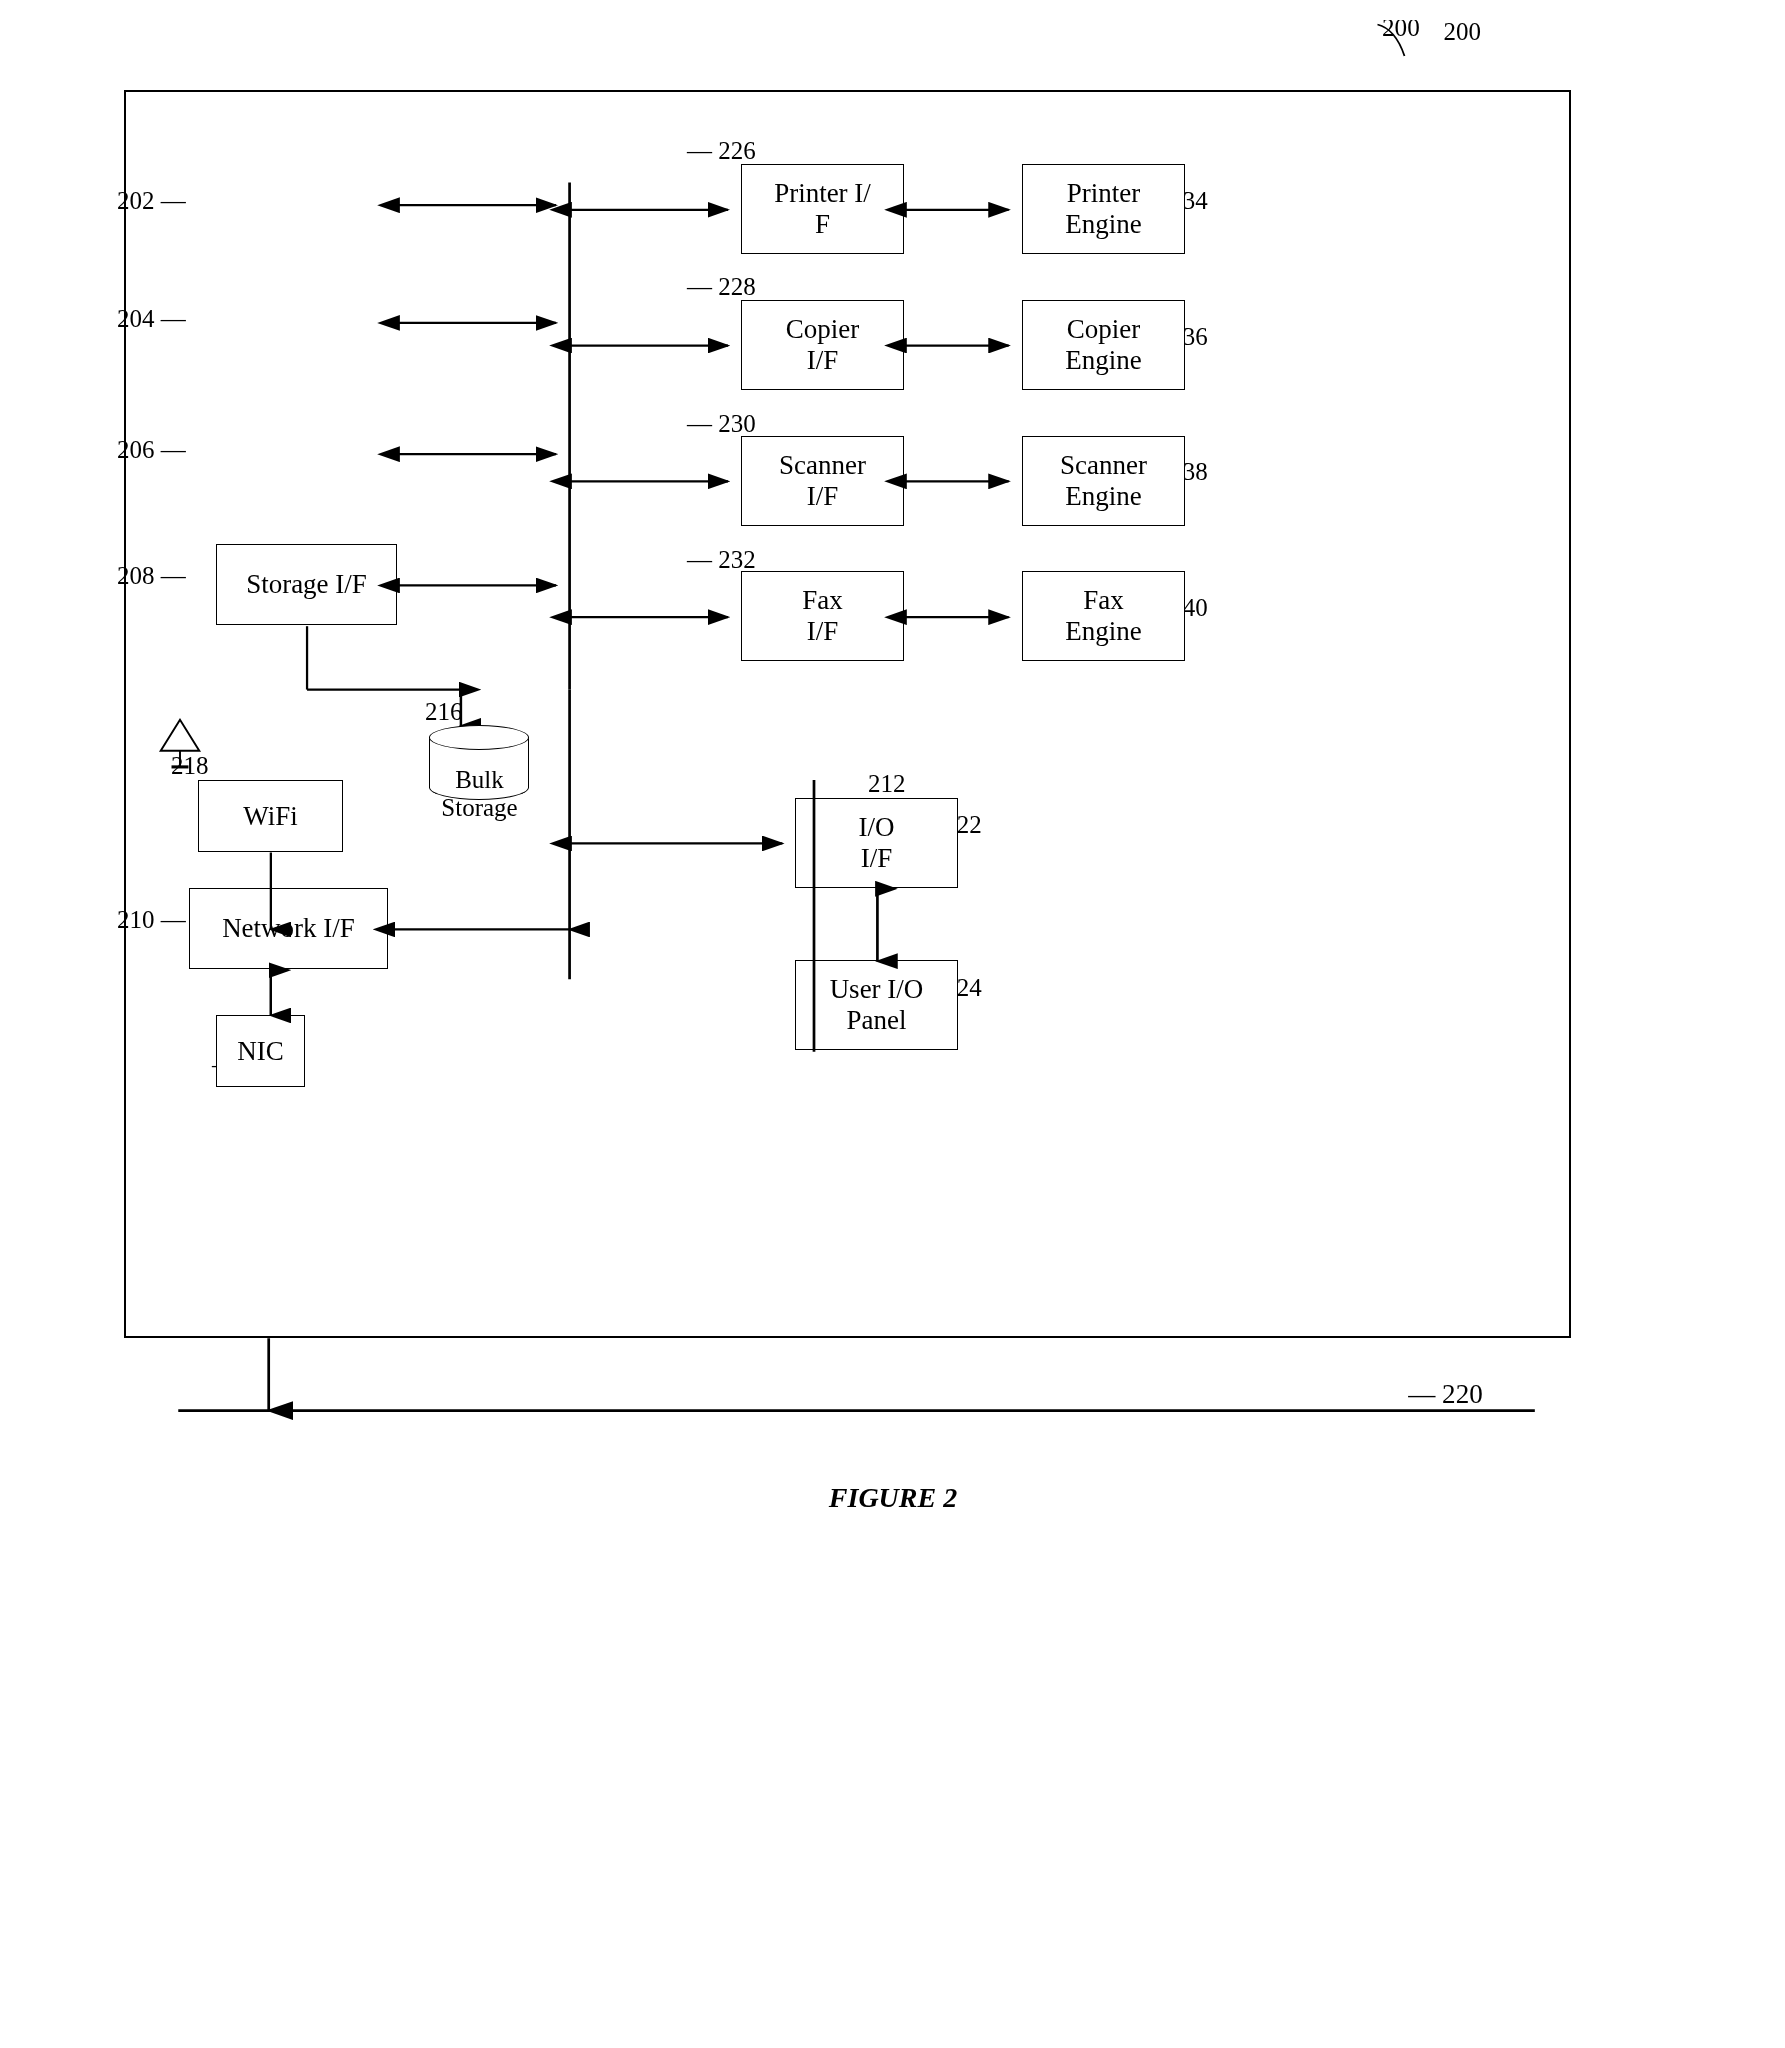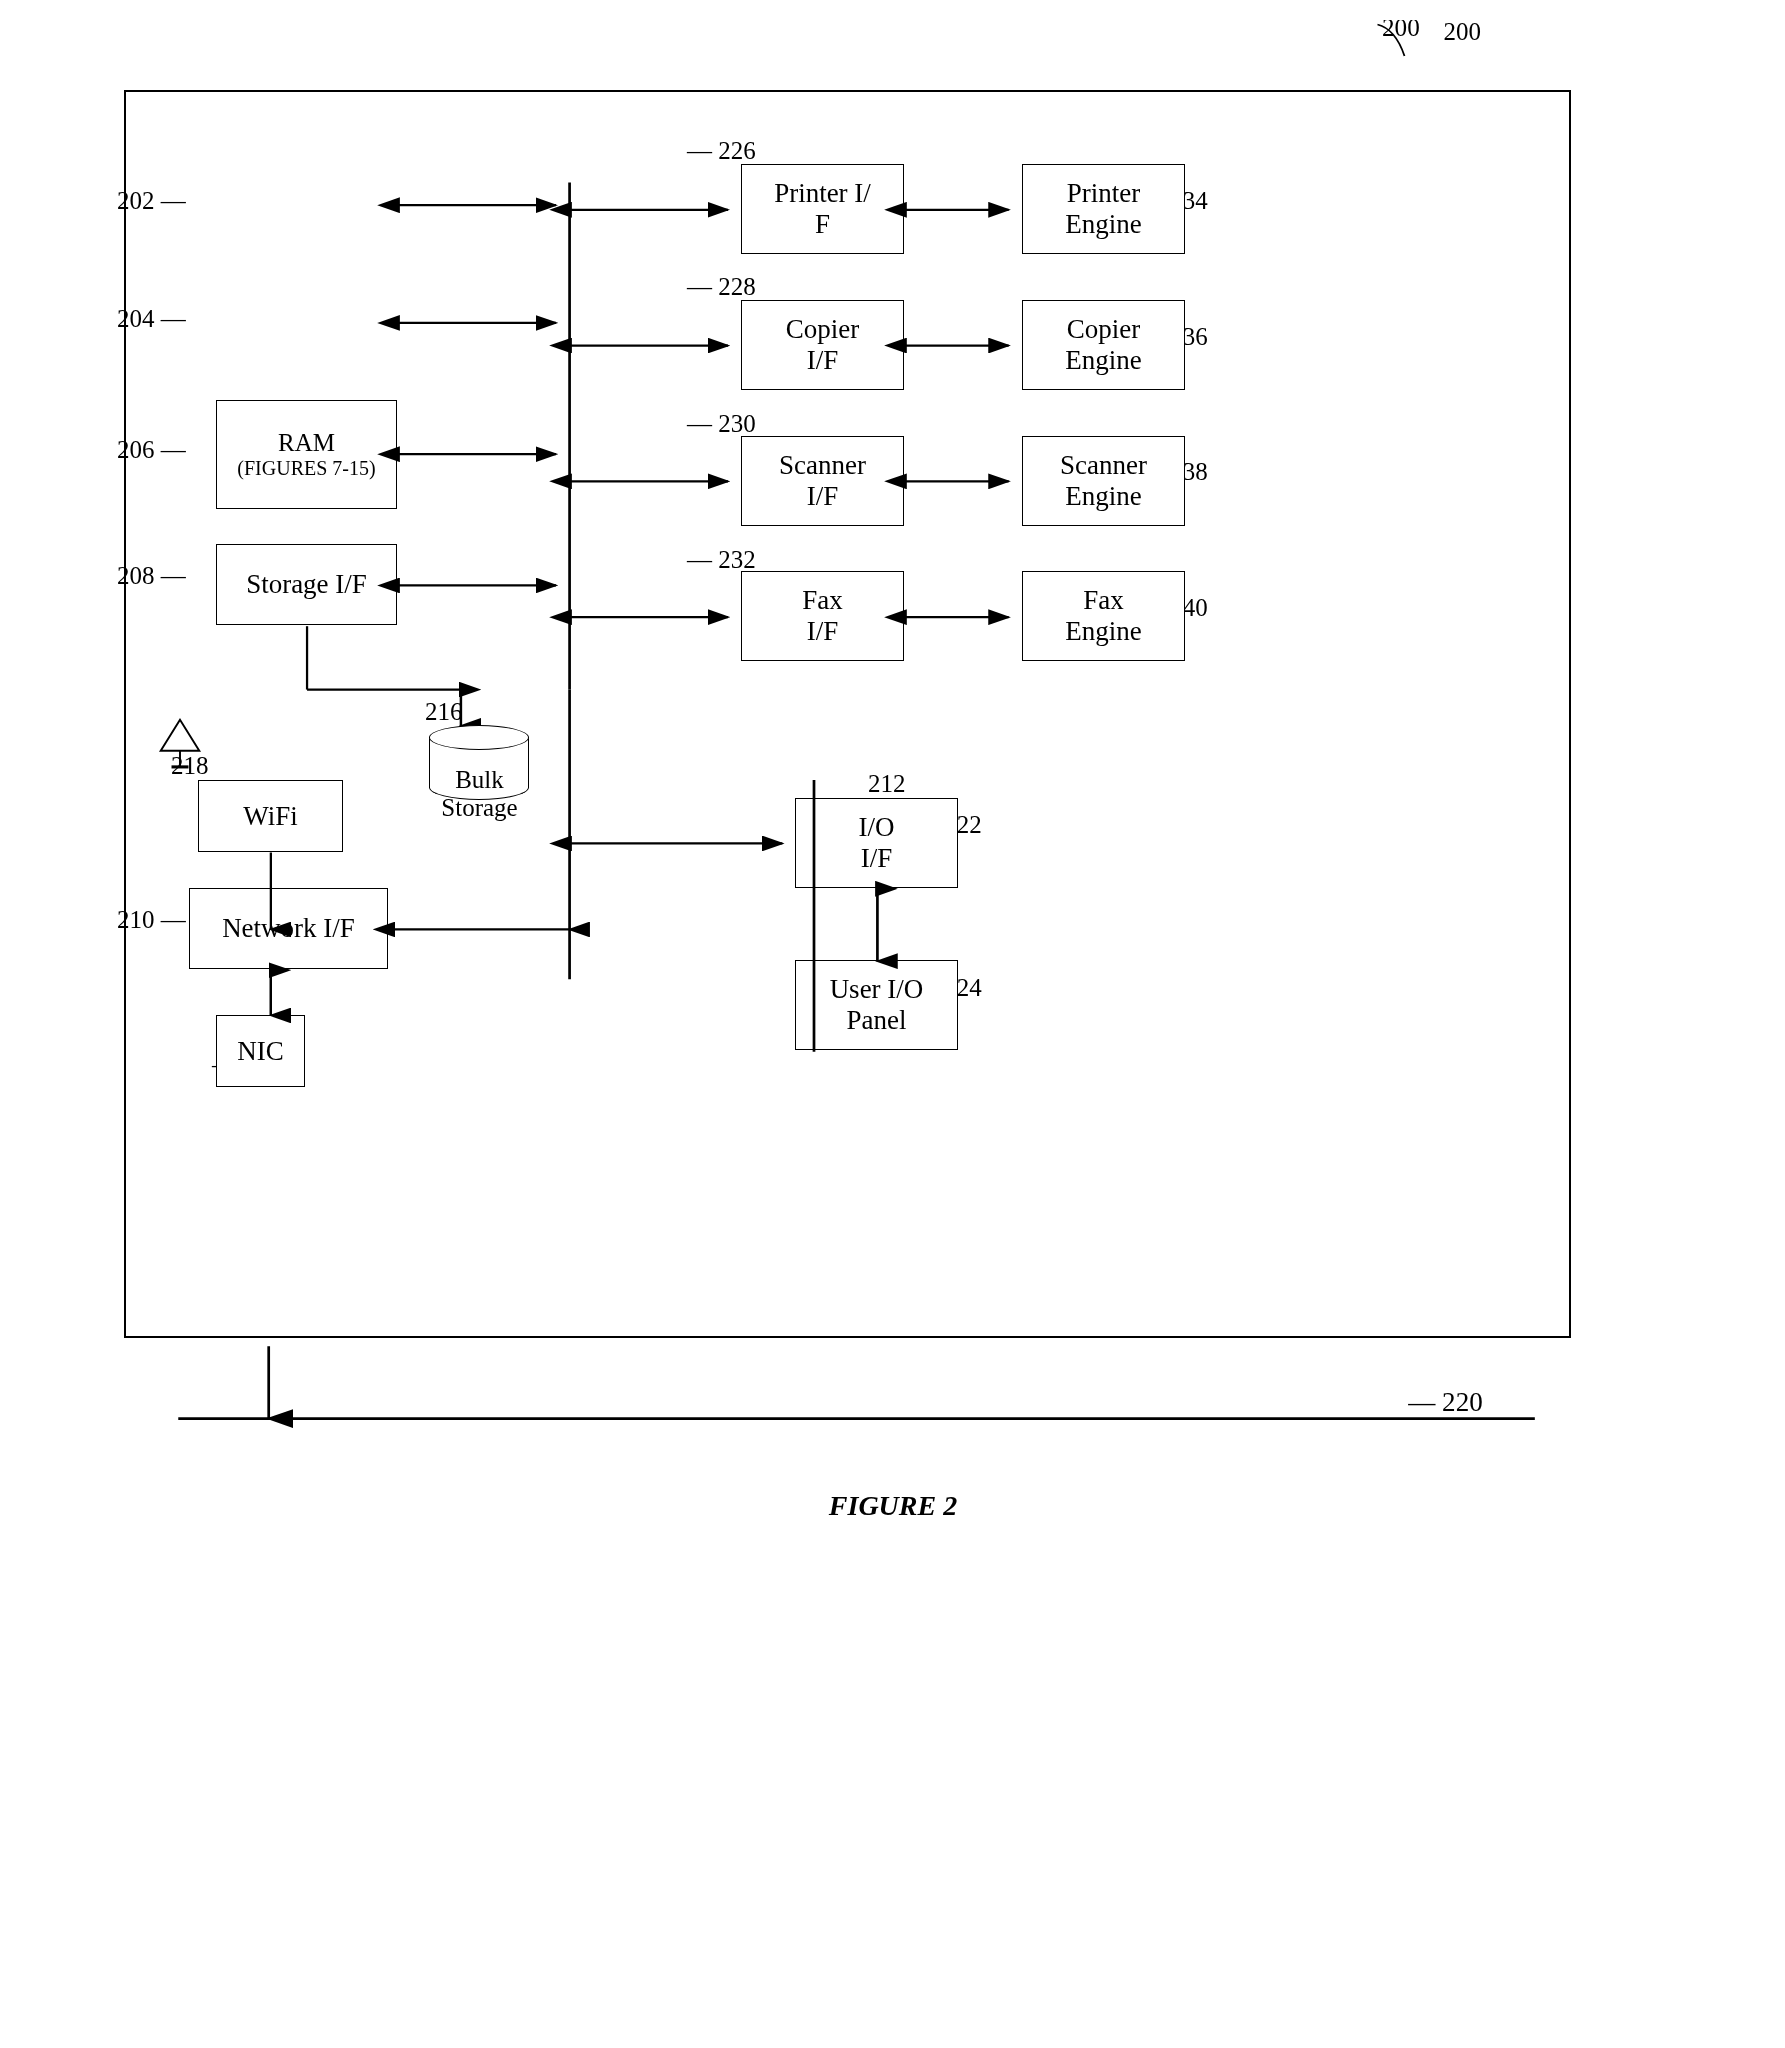--- a/index.html
+++ b/index.html
@@ -88,21 +88,21 @@
       width: 100%;
       height: 100%;
       pointer-events: none;
     }
 
     
     .bottom-line-area {
       position: relative;
       width: 1447px;
       height: 90px;
-      margin-top: 8px;
+      margin-top: 0;
     }
 
     .figure-caption {
       font-size: 28px;
       font-weight: bold;
       font-style: italic;
       margin-top: 54px;
       text-align: center;
     }
 
@@ -176,24 +176,20 @@
     <div class="ref-label" style="left:1013px; top:95px;">— 234</div>
     <div class="ref-label" style="left:1013px; top:231px;">— 236</div>
     <div class="ref-label" style="left:1013px; top:366px;">— 238</div>
     <div class="ref-label" style="left:1013px; top:502px;">— 240</div>
     <div class="ref-label" style="left:742px; top:678px;">212</div>
     <div class="ref-label" style="left:787px; top:719px;">— 222</div>
     <div class="ref-label" style="left:787px; top:882px;">— 224</div>
 
 
 
-    <div class="comp-box" id="ram" style="flex-direction:column; font-size:25px;">
-      <span>RAM</span>
-      <span style="font-size:20px;">(FIGURES 7-15)</span>
-    </div>
 
     <div class="comp-box" id="storage">
       <span>Storage I/F</span>
     </div>
 
     <svg class="antenna-symbol" viewBox="0 0 60 70">
 
       <polygon points="30,5 5,45 55,45" fill="none" stroke="#000" stroke-width="2.5"></polygon>
 
       <line x1="30" y1="45" x2="30" y2="65" stroke="#000" stroke-width="2.5"></line>

